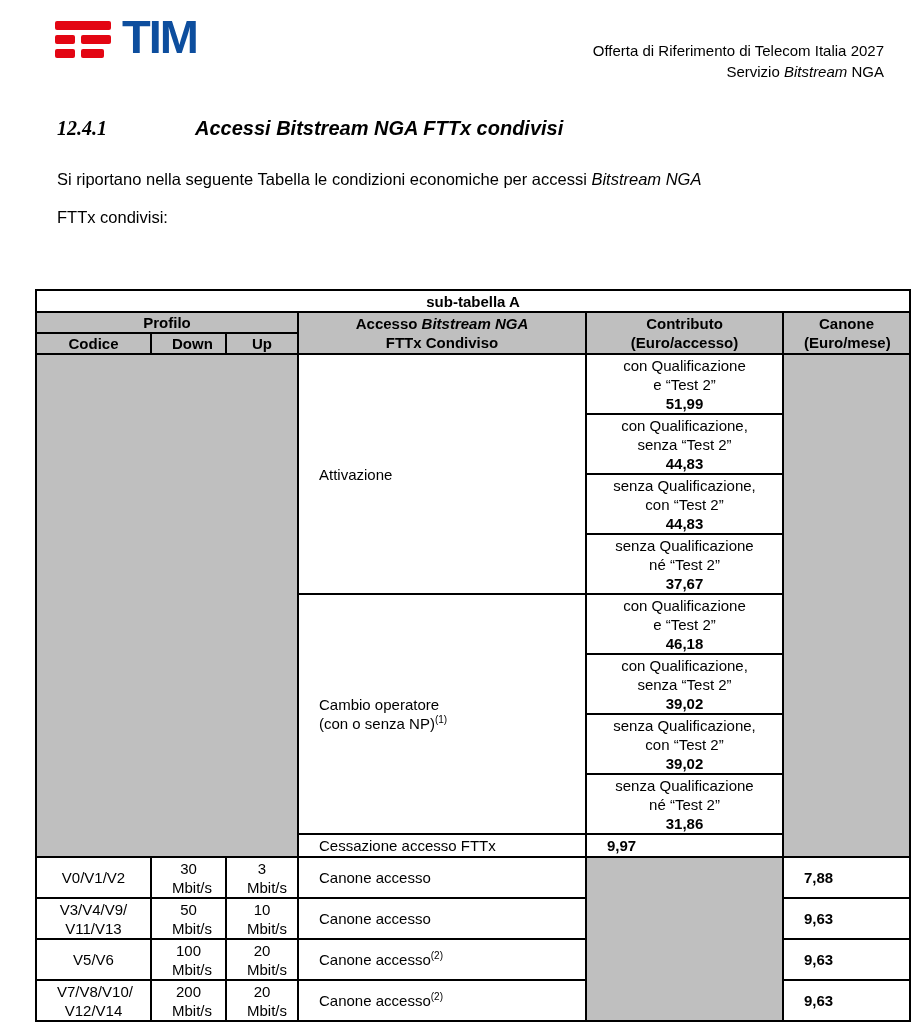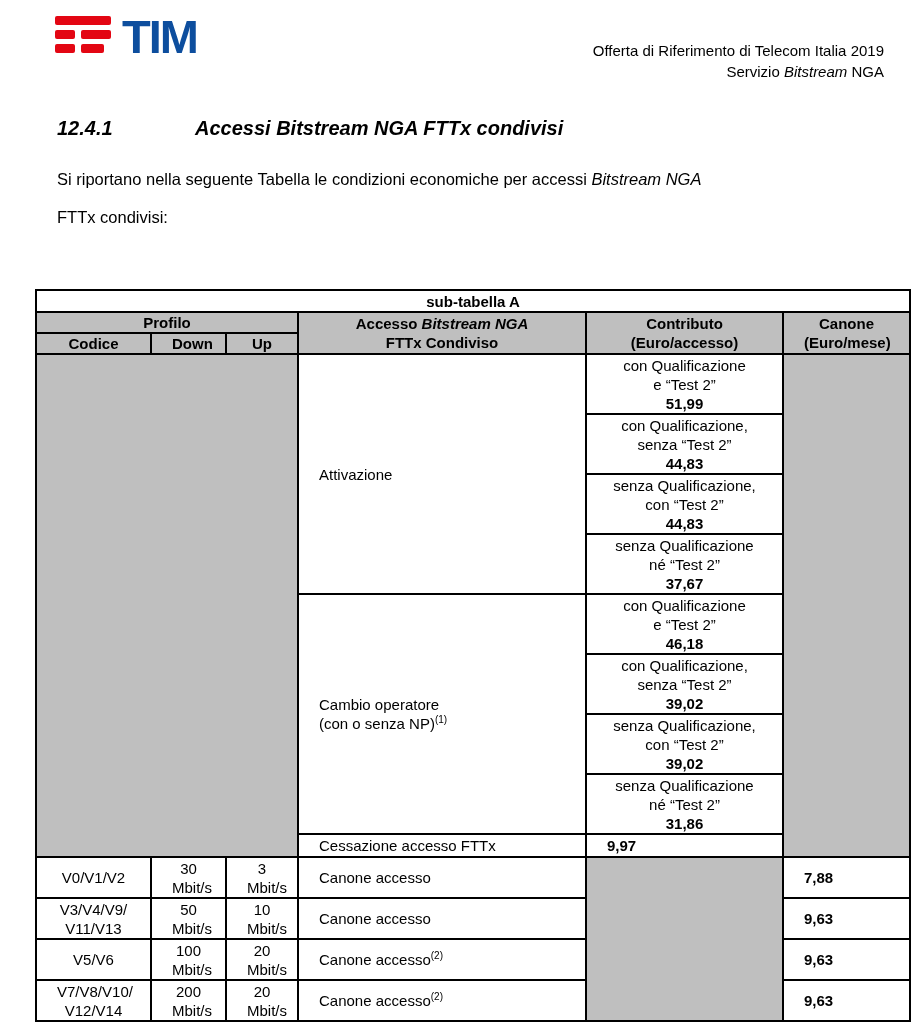--- a/index.html
+++ b/index.html
@@ -2,21 +2,21 @@
 <html style="--brand-red: #e30613; --brand-blue: #0d4e9e; --table-header-bg: #bfbfbf;"><head>
 <meta charset="utf-8">
 <style>
   html,body{margin:0;padding:0;background:#fff;}
   .page{
     position:relative;width:922px;height:1024px;background:#fff;
     font-family:"Liberation Sans",sans-serif;color:#000;overflow:hidden;
   }
 
   
-  .logo{position:absolute;left:55px;top:16px;display:flex;align-items:flex-start;gap:11px;}
+  .logo{position:absolute;left:55px;top:16px;display:flex;align-items:flex-end;gap:11px;}
   .logo-bars{display:flex;flex-direction:column;gap:5px;width:56px;}
   .bar-row{display:flex;gap:6px;height:9px;}
   .bar{background:var(--brand-red,#e30613);border-radius:2px;height:9px;}
   .bar.full{flex:1;}
   .bar.w36{width:36%;}
   .bar.w50{flex:1;}
   .bar.w40{width:40%;}
   .logo-text{
     font-size:47px;font-weight:bold;color:var(--brand-blue,#0d4e9e);
     letter-spacing:-2px;line-height:0.9;
@@ -25,21 +25,21 @@
   .doc-info{
     position:absolute;right:38px;top:40px;text-align:right;
     font-size:15px;line-height:21px;
   }
 
   
   .section-heading{
     position:absolute;left:57px;top:117px;margin:0;
     font-size:20px;font-weight:bold;font-style:italic;display:flex;
   }
-  .sec-num{width:138px;flex:0 0 138px;}
+  .sec-num{width:138px;flex:0 0 138px;font-family:Liberation Serif, serif;}
   .intro{
     position:absolute;left:57px;top:160px;margin:0;width:835px;
     font-size:16.5px;line-height:38px;
   }
 
   
   table.price-table{
     position:absolute;left:35px;top:289px;width:874px;
     border-collapse:collapse;table-layout:fixed;
     font-size:15px;line-height:19px;
@@ -84,21 +84,21 @@
         </div>
       <div class="bar-row">
           <span class="bar w36"></span>
           <span class="bar w40"></span>
         </div>
     </div>
     <span class="logo-text">TIM</span>
   </div>
 
   <div class="doc-info">
-    <div>Offerta di Riferimento di Telecom Italia 2019</div>
+    <div>Offerta di Riferimento di Telecom Italia 2027</div>
     <div><span>Servizio </span><i>Bitstream</i><span> NGA</span></div>
   </div>
 
   <h1 class="section-heading">
     <span class="sec-num">12.4.1</span>
     <span class="sec-title">Accessi Bitstream NGA FTTx condivisi</span>
   </h1>
 
   <p class="intro">
     <span>Si riportano nella seguente Tabella le condizioni economiche per accessi </span><i>Bitstream NGA</i><br>

